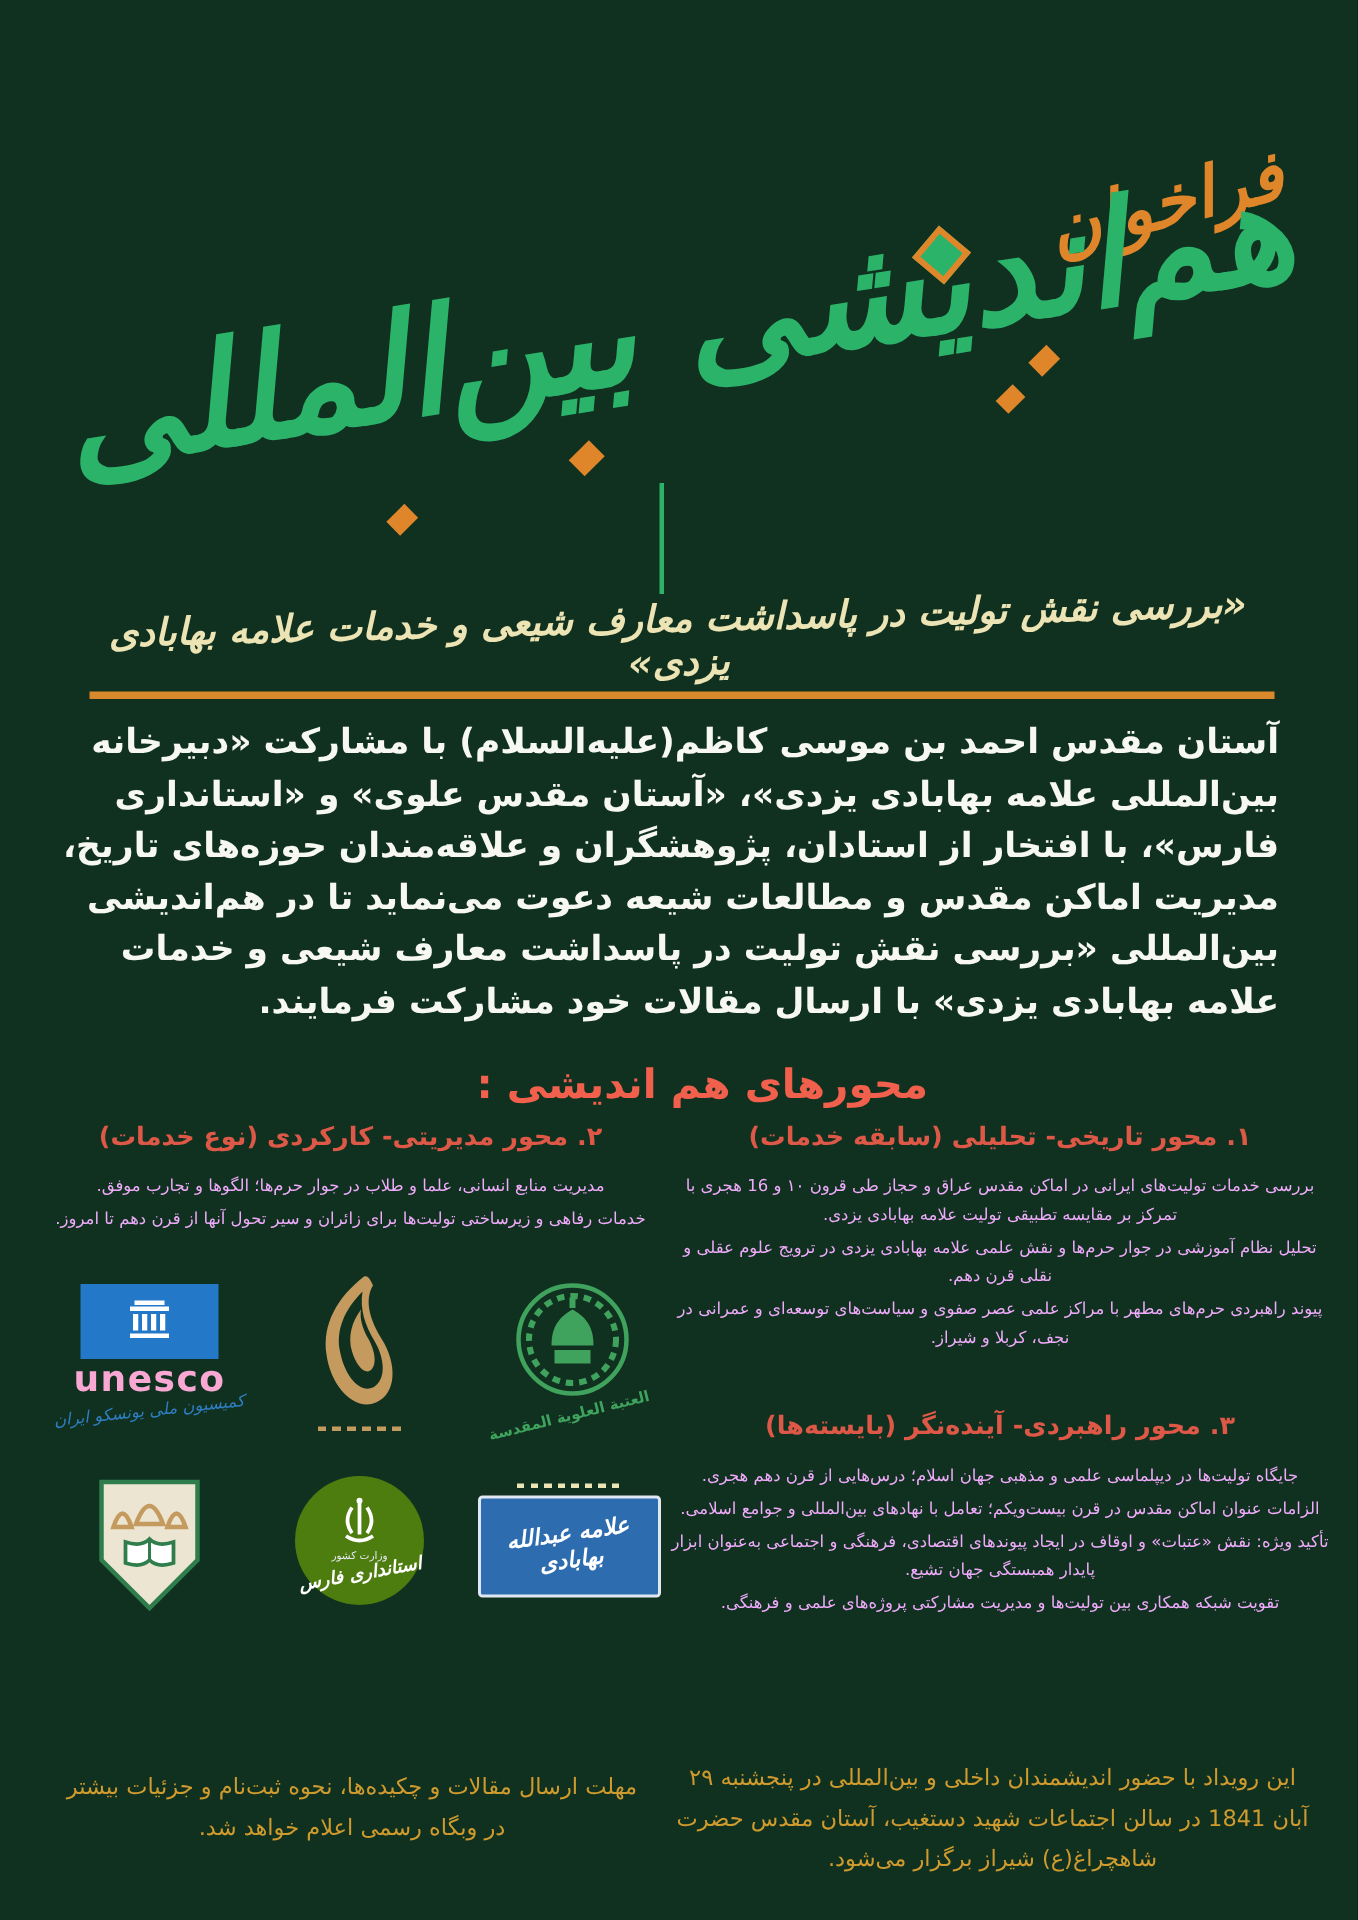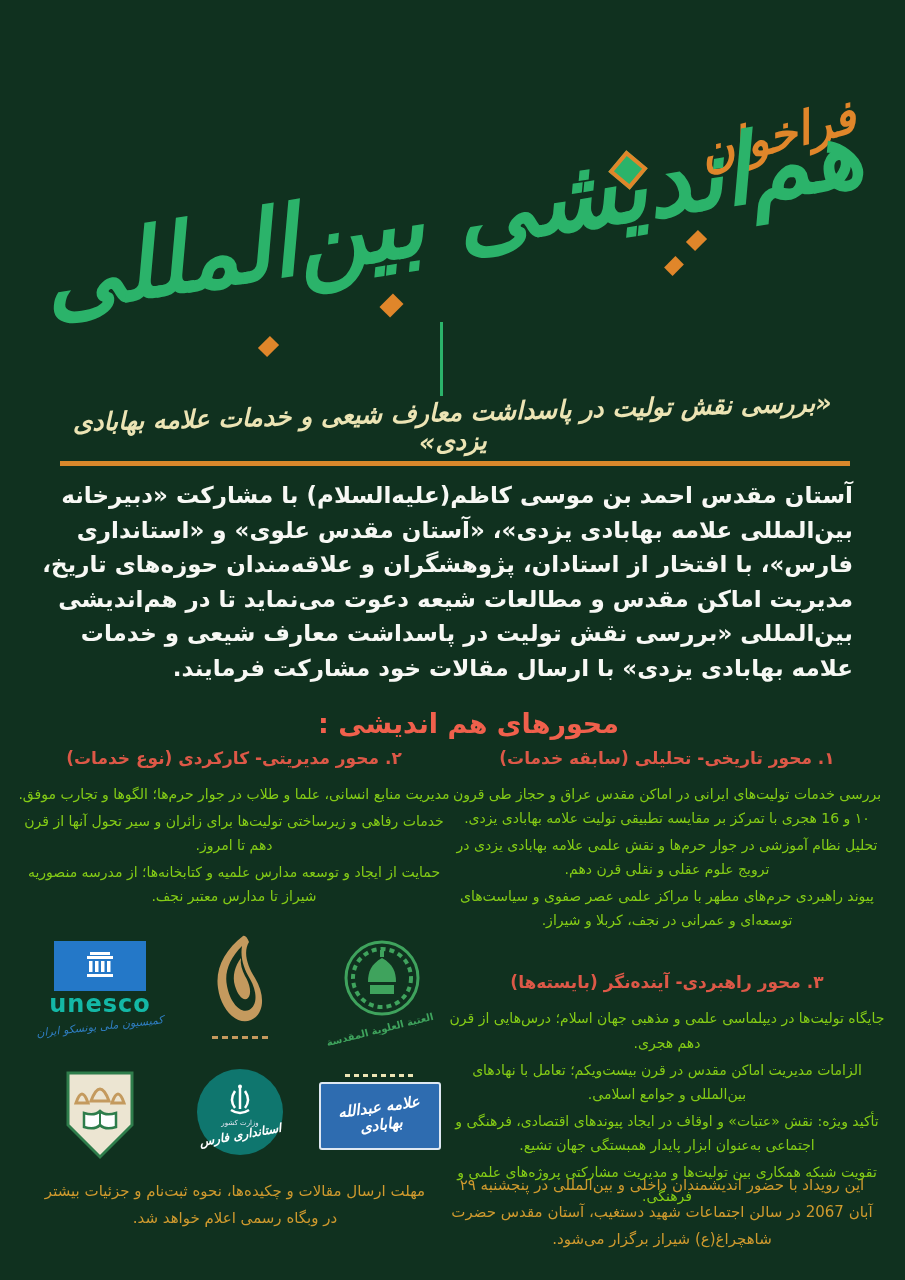--- a/index.html
+++ b/index.html
@@ -47,31 +47,31 @@
   .col{position:absolute;top:748px;}
   .col-right{right:18px;width:440px;}
   .col-left{left:18px;width:432px;}
   .sec-heading{
     margin:0 0 14px;text-align:center;
     color:#dd5847;font-size:17px;font-weight:bold;
   }
   .sec{margin-bottom:26px;}
   .item{
     margin:0 0 3px;text-align:center;
-    color:#84cc16;font-size:14px;line-height:1.72;
+    color:#f0abfc;font-size:11px;line-height:1.72;
   }
   
   .logos{margin-top:24px;display:grid;grid-template-columns:repeat(3,1fr);row-gap:24px;justify-items:center;align-items:center;direction:ltr;width:420px;}
   .logo{display:flex;flex-direction:column;align-items:center;}
   .unesco-box{width:92px;height:50px;background:#2478c8;display:flex;align-items:center;justify-content:center;}
-  .unesco-word{color:#14b8a6;font-size:24px;font-weight:bold;letter-spacing:1px;line-height:1.1;font-family:"DejaVu Sans",sans-serif;}
+  .unesco-word{color:#f9a8d4;font-size:24px;font-weight:bold;letter-spacing:1px;line-height:1.1;font-family:"DejaVu Sans",sans-serif;}
   .unesco-caption{color:#2f7ec2;font-size:11px;font-style:italic;transform:rotate(-6deg);margin-top:2px;white-space:nowrap;}
   .squiggle{height:3px;width:56px;margin-top:6px;background:repeating-linear-gradient(90deg,#c49a5e 0 6px,transparent 6px 10px);}
   .alavi-caption{color:#3fa35d;font-size:10px;font-weight:bold;transform:rotate(-14deg);margin-top:-6px;white-space:nowrap;}
-  .fars-circle{width:86px;height:86px;border-radius:50%;background:#0f766e;display:flex;flex-direction:column;align-items:center;justify-content:center;}
+  .fars-circle{width:86px;height:86px;border-radius:50%;background:#4d7c0f;display:flex;flex-direction:column;align-items:center;justify-content:center;}
   .fars-sub{color:#e8e8f5;font-size:7px;margin-top:2px;}
   .fars-caption{color:#ffffff;font-size:12px;font-weight:bold;font-style:italic;transform:rotate(-10deg);margin-top:1px;white-space:nowrap;}
   .bah-top{height:3px;width:70px;margin-bottom:5px;background:repeating-linear-gradient(90deg,#ece4b4 0 5px,transparent 5px 9px);}
   .bah-box{
     width:118px;height:64px;background:#2e6cb0;border:2px solid #dfe8f2;border-radius:3px;
     display:flex;align-items:center;justify-content:center;
   }
   .bah-text{color:#ffffff;font-size:15px;font-weight:bold;font-style:italic;text-align:center;transform:rotate(-8deg);}
   
   .note{
@@ -105,32 +105,31 @@
   <div class="col col-right">
     <div class="sec">
       <h3 class="sec-heading">۱. محور تاریخی- تحلیلی (سابقه خدمات)</h3>
       <p class="item">بررسی خدمات تولیت‌های ایرانی در اماکن مقدس عراق و حجاز طی قرون ۱۰ و 16 هجری با تمرکز بر مقایسه تطبیقی تولیت علامه بهابادی یزدی.</p>
       <p class="item">تحلیل نظام آموزشی در جوار حرم‌ها و نقش علمی علامه بهابادی یزدی در ترویج علوم عقلی و نقلی قرن دهم.</p>
       <p class="item">پیوند راهبردی حرم‌های مطهر با مراکز علمی عصر صفوی و سیاست‌های توسعه‌ای و عمرانی در نجف، کربلا و شیراز.</p>
     </div>
     <div class="sec" style="margin-top:40px;">
       <h3 class="sec-heading">۳. محور راهبردی- آینده‌نگر (بایسته‌ها)</h3>
       <p class="item">جایگاه تولیت‌ها در دیپلماسی علمی و مذهبی جهان اسلام؛ درس‌هایی از قرن دهم هجری.</p>
-      <p class="item">الزامات مدیریت اماکن مقدس در قرن بیست‌ویکم؛ تعامل با نهادهای بین‌المللی و جوامع اسلامی.</p>
+      <p class="item">الزامات عنوان اماکن مقدس در قرن بیست‌ویکم؛ تعامل با نهادهای بین‌المللی و جوامع اسلامی.</p>
       <p class="item">تأکید ویژه: نقش «عتبات» و اوقاف در ایجاد پیوندهای اقتصادی، فرهنگی و اجتماعی به‌عنوان ابزار پایدار همبستگی جهان تشیع.</p>
       <p class="item">تقویت شبکه همکاری بین تولیت‌ها و مدیریت مشارکتی پروژه‌های علمی و فرهنگی.</p>
     </div>
   </div>
 
   <div class="col col-left">
     <div class="sec">
       <h3 class="sec-heading">۲. محور مدیریتی- کارکردی (نوع خدمات)</h3>
       <p class="item">مدیریت منابع انسانی، علما و طلاب در جوار حرم‌ها؛ الگوها و تجارب موفق.</p>
       <p class="item">خدمات رفاهی و زیرساختی تولیت‌ها برای زائران و سیر تحول آنها از قرن دهم تا امروز.</p>
-      <p class="item">حمایت از ایجاد و توسعه مدارس علمیه و کتابخانه‌ها؛ از مدرسه منصوریه شیراز تا مدارس معتبر نجف.</p>
     </div>
 
     <div class="logos">
 
       <div class="logo">
         <div class="unesco-box">
           <svg width="44" height="30" viewBox="0 0 44 30">
             <rect x="12" y="1" width="20" height="3" fill="#ffffff"></rect>
             <rect x="9" y="5" width="26" height="3" fill="#ffffff"></rect>
             <rect x="11" y="10" width="3.5" height="11" fill="#ffffff"></rect>
@@ -192,16 +191,16 @@
       <div class="logo">
         <span class="bah-top"></span>
         <div class="bah-box">
           <div class="bah-text">علامه عبدالله بهابادی</div>
         </div>
       </div>
 
     </div>
   </div>
 
-  <p class="note note-right">این رویداد با حضور اندیشمندان داخلی و بین‌المللی در پنجشنبه ۲۹ آبان 2067 در سالن اجتماعات شهید دستغیب، آستان مقدس حضرت شاهچراغ(ع)  شیراز برگزار می‌شود.</p>
+  <p class="note note-right">این رویداد با حضور اندیشمندان داخلی و بین‌المللی در پنجشنبه ۲۹ آبان 1841 در سالن اجتماعات شهید دستغیب، آستان مقدس حضرت شاهچراغ(ع)  شیراز برگزار می‌شود.</p>
   <p class="note note-left">مهلت ارسال مقالات و چکیده‌ها، نحوه ثبت‌نام و جزئیات بیشتر در وبگاه رسمی اعلام خواهد شد.</p>
 
 </div>
 
 </body></html>

